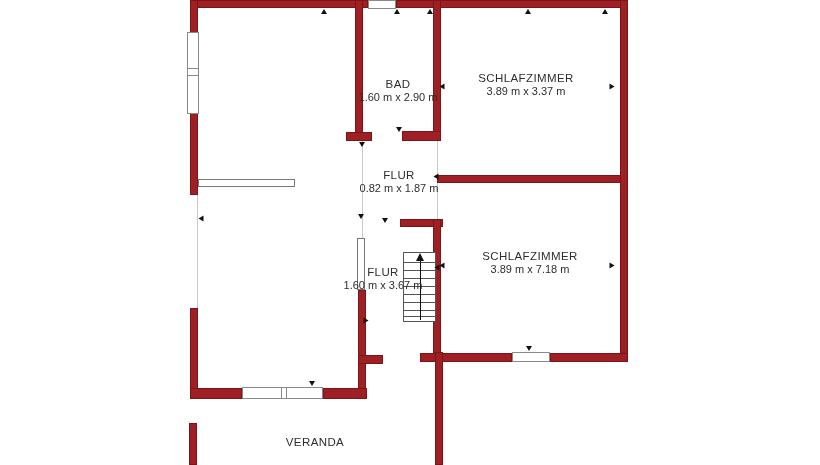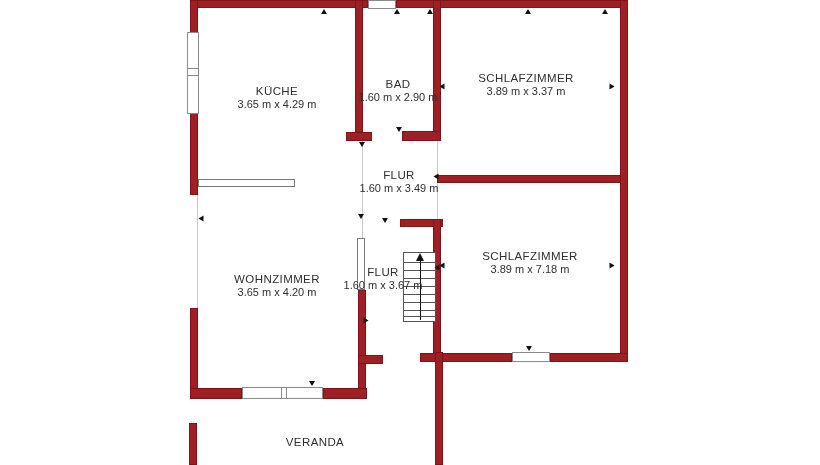--- a/index.html
+++ b/index.html
@@ -89,39 +89,31 @@
       <div class="marker" style="left: 439px; top: 84px; width: 0px; height: 0px; transform: rotate(-90deg);"></div>
       <div class="marker" style="left: 439px; top: 263px; width: 0px; height: 0px; transform: rotate(-90deg);"></div>
       <div class="marker" style="left: 433px; top: 174px; width: 0px; height: 0px; transform: rotate(-90deg);"></div>
       <div class="marker" style="left: 434px; top: 265px; width: 0px; height: 0px; transform: rotate(-90deg);"></div>
       <div class="marker" style="left: 198px; top: 216px; width: 0px; height: 0px; transform: rotate(-90deg);"></div>
       <div class="marker" style="left: 609px; top: 84px; width: 0px; height: 0px; transform: rotate(90deg);"></div>
       <div class="marker" style="left: 609px; top: 263px; width: 0px; height: 0px; transform: rotate(90deg);"></div>
       <div class="marker" style="left: 363px; top: 318px; width: 0px; height: 0px; transform: rotate(90deg);"></div>
     </div>
 
-  <div class="room-label" style="left:277px;top:85px">
-    <div class="nm">KÜCHE</div>
-    <div class="dm">3.65 m x 4.29 m</div>
-  </div>
   <div class="room-label" style="left:398px;top:78px">
     <div class="nm">BAD</div>
     <div class="dm">1.60 m x 2.90 m</div>
   </div>
   <div class="room-label" style="left:526px;top:72px">
     <div class="nm">SCHLAFZIMMER</div>
     <div class="dm">3.89 m x 3.37 m</div>
   </div>
   <div class="room-label" style="left:399px;top:169px">
     <div class="nm">FLUR</div>
-    <div class="dm">1.60 m x 3.49 m</div>
-  </div>
-  <div class="room-label" style="left:277px;top:273px">
-    <div class="nm">WOHNZIMMER</div>
-    <div class="dm">3.65 m x 4.20 m</div>
+    <div class="dm">0.82 m x 1.87 m</div>
   </div>
   <div class="room-label" style="left:383px;top:266px">
     <div class="nm">FLUR</div>
     <div class="dm">1.60 m x 3.67 m</div>
   </div>
   <div class="room-label" style="left:530px;top:250px">
     <div class="nm">SCHLAFZIMMER</div>
     <div class="dm">3.89 m x 7.18 m</div>
   </div>
   <div class="room-label" style="left:315px;top:436px">

